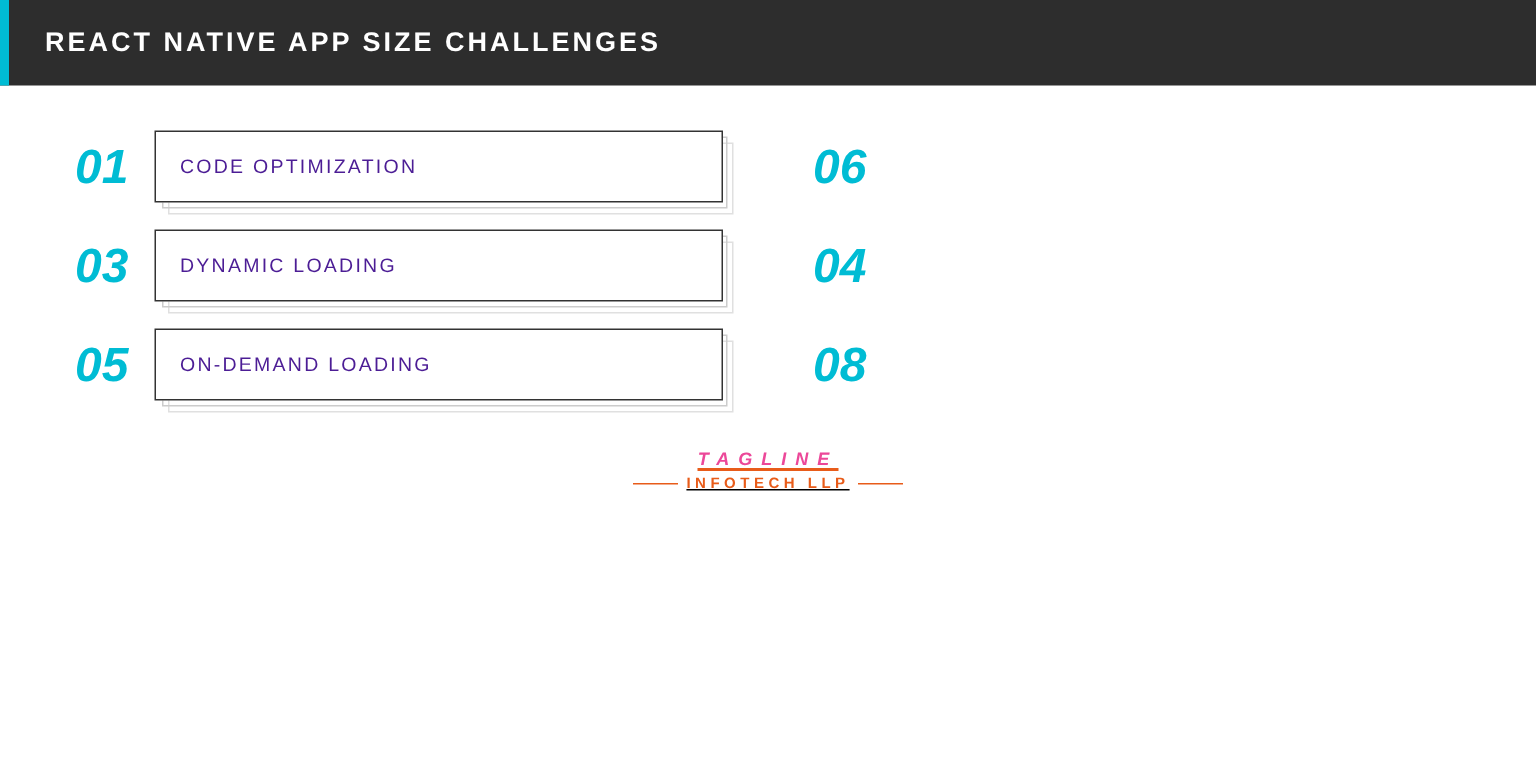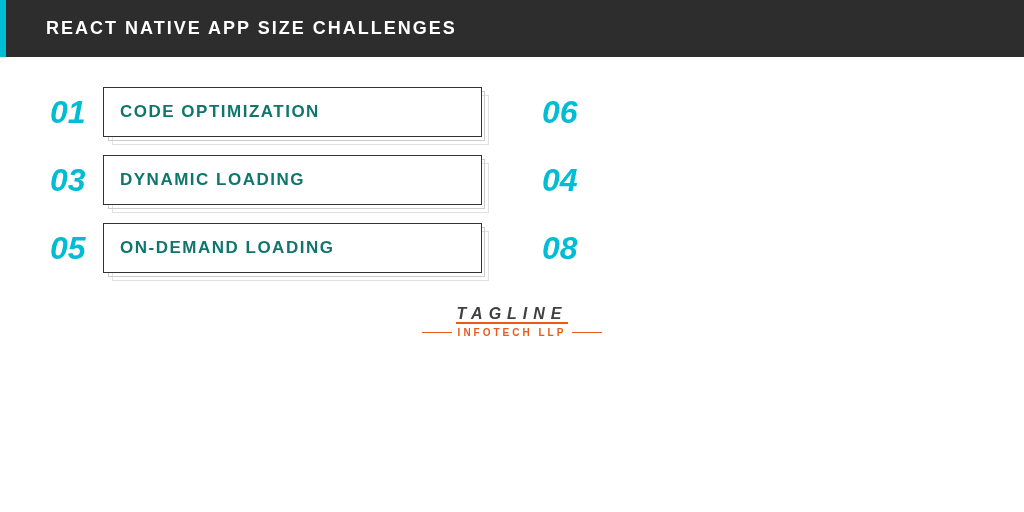--- a/index.html
+++ b/index.html
@@ -7,21 +7,21 @@
     body {
       width: 1024px;
       height: 512px;
       background: #ffffff;
       font-family: 'Arial', sans-serif;
       overflow: hidden;
     }
 
     .header {
       background: #2d2d2d;
-      padding: 18px 40px;
+      padding: 18px 24px;
       display: flex;
       align-items: center;
       border-left: 6px solid #00bcd4;
     }
 
     .header-title {
       color: #ffffff;
       font-size: 18px;
       font-weight: 900;
       letter-spacing: 2px;
@@ -75,61 +75,62 @@
       position: absolute;
       bottom: -9px;
       left: 8px;
       right: -8px;
       height: 100%;
       border: 1.5px solid #e0e0e0;
       z-index: -2;
     }
 
     .item-label {
-      font-size: 17px;
-      font-weight: 700;
+      font-size: 13px;
+      font-weight: 400;
       letter-spacing: 1.5px;
       text-transform: uppercase;
-      color: #0f766e;
+      color: #4c1d95;
     }
 
     .footer {
       margin-top: 8px;
       display: flex;
       flex-direction: column;
       align-items: center;
       justify-content: center;
       padding: 4px 0;
     }
 
     .footer-tagline {
-      font-size: 16px;
+      font-size: 12px;
       font-weight: 900;
       letter-spacing: 6px;
-      color: #404040;
+      color: #ec4899;
       text-transform: uppercase;
       font-style: italic;
       position: relative;
     }
 
     .footer-tagline::before {
       content: '';
       position: absolute;
       bottom: -1px;
       left: 0;
       right: 0;
       height: 2px;
       background: #e85c1a;
     }
 
     .footer-sub {
       display: flex;
       align-items: center;
       gap: 6px;
       margin-top: 4px;
+      text-decoration: underline;
     }
 
     .footer-line {
       width: 30px;
       height: 1.5px;
       background: #e85c1a;
     }
 
     .footer-subtext {
       font-size: 10px;

